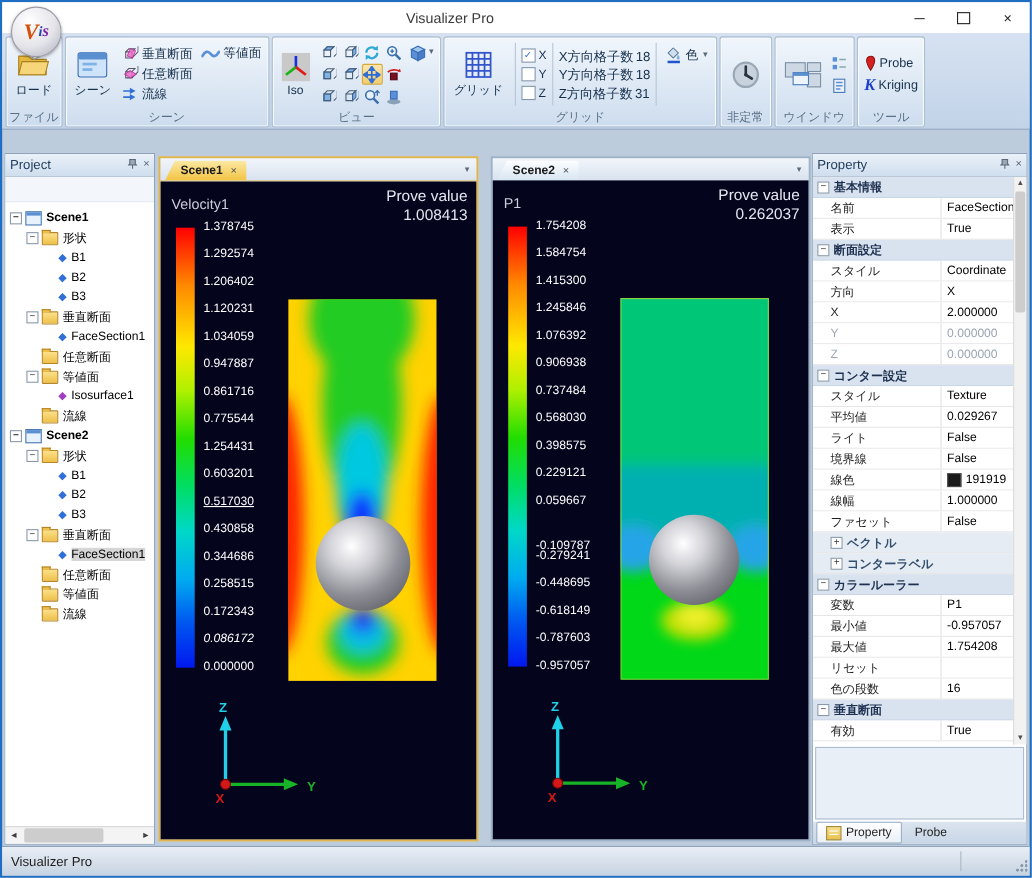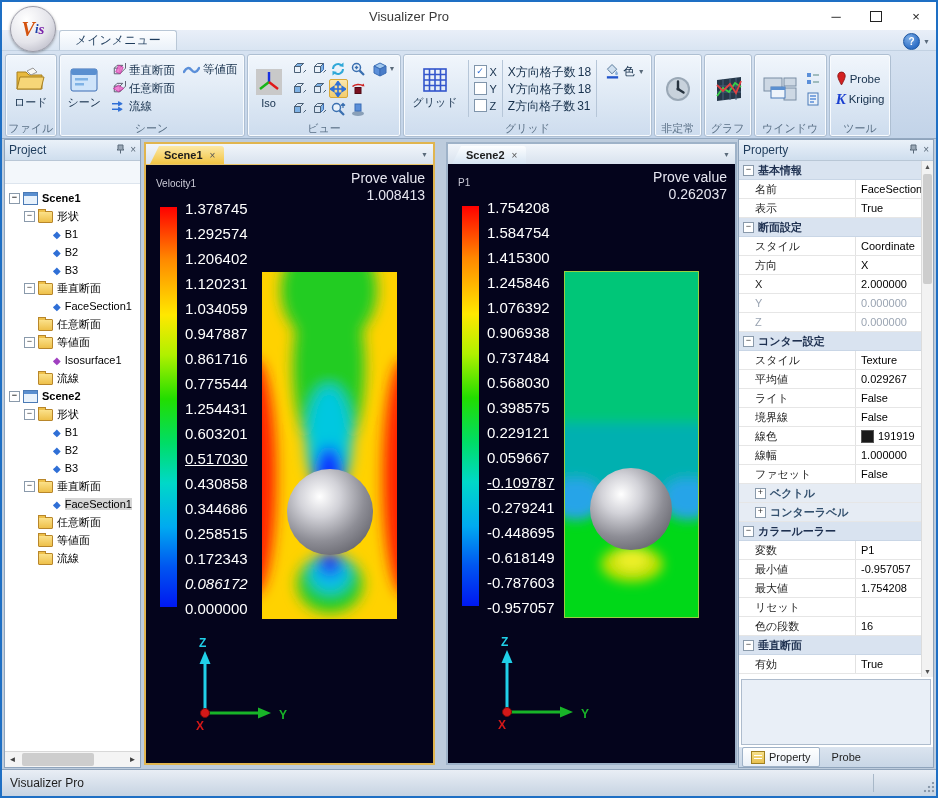--- a/index.html
+++ b/index.html
@@ -86,26 +86,26 @@
   .scenewin.active{border-color:#e0b54f;}
   .scenetabs{height:20px;flex:none;display:flex;align-items:flex-end;background:linear-gradient(#f2f6fb,#d8e2ee);}
   .scenewin.active .scenetabs{border-bottom:1px solid #e8c468;}
   .stab{height:18px;margin-left:4px;padding:0 9px 0 14px;display:flex;align-items:center;gap:7px;font-size:11px;font-weight:bold;color:#1c1c1c;
     clip-path:polygon(9px 0,100% 0,100% 100%,0 100%);border-radius:0 3px 0 0;}
   .stab.amber{background:linear-gradient(#fce9a6,#f2c443);}
   .stab.blue{background:linear-gradient(#fdfeff,#d7e5f3);}
   .stab .x{font-size:10px;font-weight:normal;color:#555;}
   .sdrop{margin-left:auto;margin-right:5px;align-self:center;}
   .scenebody{flex:1;position:relative;background:#04041c;overflow:hidden;}
-  .varlabel{position:absolute;left:10px;top:13px;color:#ccccd8;font-size:10px;}
+  .varlabel{position:absolute;left:10px;top:13px;color:#ccccd8;font-size:13px;}
   .probe{position:absolute;right:8px;top:5px;text-align:right;color:#e6e6f0;font-size:14px;line-height:17px;}
   .cbar{position:absolute;left:14px;top:42px;width:17px;height:400px;
     background:linear-gradient(180deg,#ff0000 0%,#ff8800 13%,#ffe800 27%,#b0f000 37%,#22dd00 48%,#00dd66 59%,#00d8c8 69%,#00aaf0 80%,#0055f0 90%,#0018f0 100%);}
   .cb-labels{position:absolute;left:39px;top:42px;width:75px;height:400px;}
-  .cb-label{position:absolute;left:0;font-size:15px;color:#ffffff;white-space:nowrap;}
+  .cb-label{position:absolute;left:0;font-size:11px;color:#ffffff;white-space:nowrap;}
   .field{position:absolute;left:116px;top:107px;width:135px;height:347px;}
   .triad{position:absolute;left:27px;top:470px;}
 
   
   .pgridwrap{flex:1;position:relative;background:#fff;overflow:hidden;}
   .pgrid{position:absolute;left:0;top:0;right:11px;}
   .prow{display:flex;align-items:center;height:19px;border-bottom:1px solid #e6e6e6;font-size:11px;box-sizing:border-box;background:#fff;}
   .prow .pl{width:100px;flex:none;padding-left:16px;color:#1e1e1e;border-right:1px solid #e2e2e2;overflow:hidden;white-space:nowrap;align-self:stretch;display:flex;align-items:center;}
   .prow .pv{flex:1;padding-left:5px;color:#000;overflow:hidden;white-space:nowrap;display:flex;align-items:center;gap:4px;}
   .prow.disabled .pl,.prow.disabled .pv{color:#9aa4b2;}
@@ -146,27 +146,20 @@
     <div class="apptitle">Visualizer Pro</div>
     <div class="winctl">
       <div class="wc">─</div>
       <div class="wc">
           <span class="maxbox"></span>
         </div>
       <div class="wc">×</div>
     </div>
   </div>
 
-  <div class="tabrow">
-    <div class="maintab">メインメニュー</div>
-    <div class="helpbox">
-      <span class="helpbtn">?</span>
-      <span class="dd">▼</span>
-    </div>
-  </div>
 
   <div class="ribbon">
 
     <div class="rgroup">
       <div class="rgc" style="justify-content:center;">
         <div class="bigbtn">
           <svg width="32" height="26" viewBox="0 0 32 26">
               <path d="M2 5h9l3 3h13v14H2z" fill="#e8b93e" stroke="#a8801f"></path>
               <path d="M5 10h24l-3 12H2z" fill="#f6d678" stroke="#a8801f"></path>
               <path d="M12 4l6-3 4 4-6 3z" fill="#f8f8f4" stroke="#999"></path>
@@ -422,35 +415,20 @@
               <circle cx="15" cy="15" r="12" fill="#9aa8b6"></circle>
               <circle cx="15" cy="15" r="10" fill="#c8d2dc"></circle>
               <path d="M15 15V7.5M15 15l5.5 3.5" stroke="#26323e" stroke-width="2.4" fill="none" stroke-linecap="round"></path>
               <circle cx="15" cy="15" r="1.6" fill="#26323e"></circle>
             </svg>
         </div>
       </div>
       <div class="rgl">非定常</div>
     </div>
 
-    <div class="rgroup">
-      <div class="rgc" style="justify-content:center;">
-        <div class="bigbtn">
-          <svg width="30" height="26" viewBox="0 0 30 26">
-              <polygon points="4,4 28,1 28,22 4,25" fill="#26384a"></polygon>
-              <g stroke="#48607a" stroke-width="1">
-                <path d="M4 10h24M4 16h24M10 3v21M17 2.5v21.5M23 2v22"></path>
-              </g>
-              <polyline points="4,20 10,12 16,16 22,7 28,11" fill="none" stroke="#38d048" stroke-width="1.8"></polyline>
-              <polyline points="4,9 10,15 17,8 23,17 28,5" fill="none" stroke="#e04040" stroke-width="1.8"></polyline>
-            </svg>
-        </div>
-      </div>
-      <div class="rgl">グラフ</div>
-    </div>
 
     <div class="rgroup">
       <div class="rgc">
         <div class="bigbtn">
           <svg width="34" height="28" viewBox="0 0 34 28">
               <rect x="1" y="3" width="18" height="13" fill="#cdd8e4" stroke="#7a8ea4"></rect>
               <rect x="21" y="3" width="12" height="8" fill="#cdd8e4" stroke="#7a8ea4"></rect>
               <rect x="21" y="13" width="12" height="12" fill="#cdd8e4" stroke="#7a8ea4"></rect>
               <rect x="8" y="12" width="14" height="11" fill="#eef4fb" stroke="#4a7ab8"></rect>
               <rect x="8" y="12" width="14" height="3" fill="#5a8fd0"></rect>
@@ -727,21 +705,21 @@
             <div class="cb-label" style="top: 18px;">1.584754</div>
             <div class="cb-label" style="top: 43px;">1.415300</div>
             <div class="cb-label" style="top: 68px;">1.245846</div>
             <div class="cb-label" style="top: 93px;">1.076392</div>
             <div class="cb-label" style="top: 118px;">0.906938</div>
             <div class="cb-label" style="top: 143px;">0.737484</div>
             <div class="cb-label" style="top: 168px;">0.568030</div>
             <div class="cb-label" style="top: 193px;">0.398575</div>
             <div class="cb-label" style="top: 218px;">0.229121</div>
             <div class="cb-label" style="top: 243px;">0.059667</div>
-            <div class="cb-label" style="top: 268px; text-decoration: underline;">-0.109787</div>
+            <div class="cb-label" style="top: 284px;">-0.109787</div>
             <div class="cb-label" style="top: 293px;">-0.279241</div>
             <div class="cb-label" style="top: 318px;">-0.448695</div>
             <div class="cb-label" style="top: 343px;">-0.618149</div>
             <div class="cb-label" style="top: 368px;">-0.787603</div>
             <div class="cb-label" style="top: 393px;">-0.957057</div>
           </div>
         <div class="field">
           <svg width="135" height="347" viewBox="0 0 135 347">
             <defs>
               <radialGradient id="sph2" cx="0.38" cy="0.32" r="0.8">

